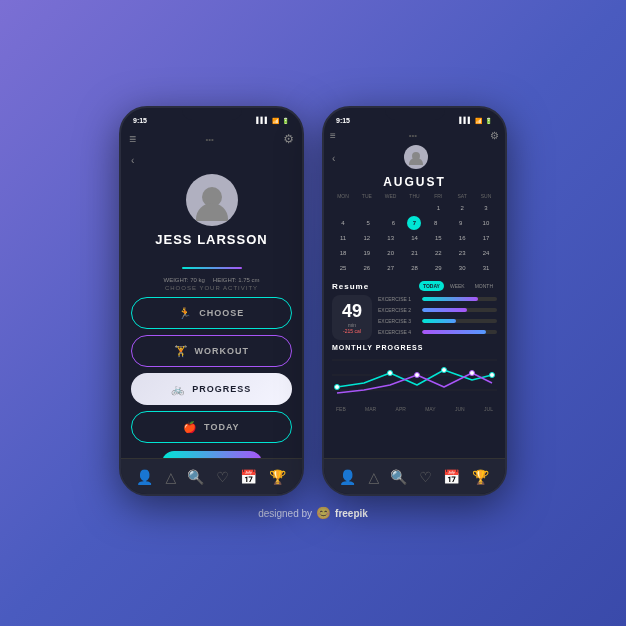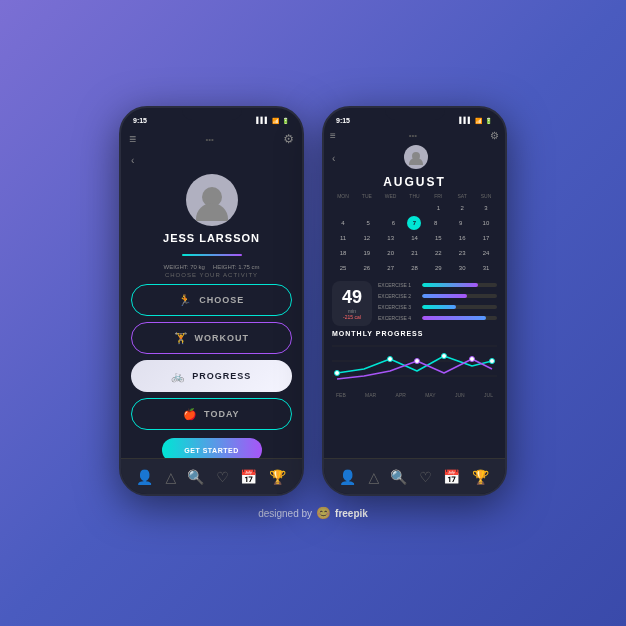--- a/index.html
+++ b/index.html
@@ -95,24 +95,24 @@
     }
     .avatar-body {
       width: 32px;
       height: 18px;
       background: #888;
       border-radius: 16px 16px 0 0;
     }
     .user-name {
       text-align: center;
       color: #fff;
-      font-size: 11px;
+      font-size: 13px;
       font-weight: bold;
       letter-spacing: 1px;
-      margin-bottom: 10px;
+      margin-bottom: 20px;
     }
     .user-stats {
       text-align: center;
       font-size: 6px;
       color: #888;
       margin-bottom: 2px;
       display: flex;
       justify-content: center;
       gap: 8px;
     }
@@ -552,20 +552,28 @@
           <span class="cal-day">26</span>
           <span class="cal-day">27</span>
           <span class="cal-day">28</span>
           <span class="cal-day">29</span>
           <span class="cal-day">30</span>
           <span class="cal-day">31</span>
         </div>
       </div>
 
       <div class="resume-section">
+        <div class="resume-header">
+          <span class="resume-label">Resume</span>
+          <div class="resume-tabs">
+            <span class="resume-tab active">TODAY</span>
+            <span class="resume-tab">WEEK</span>
+            <span class="resume-tab">MONTH</span>
+          </div>
+        </div>
         <div class="stats-card">
           <div class="stats-number-box">
             <div class="stats-number">49</div>
             <div class="stats-unit">min</div>
             <div class="stats-cal">-215 cal</div>
           </div>
           <div class="progress-bars">
             <div class="prog-row">
               <span class="prog-label">EXCERCISE 1</span>
               <div class="prog-bar-bg">

